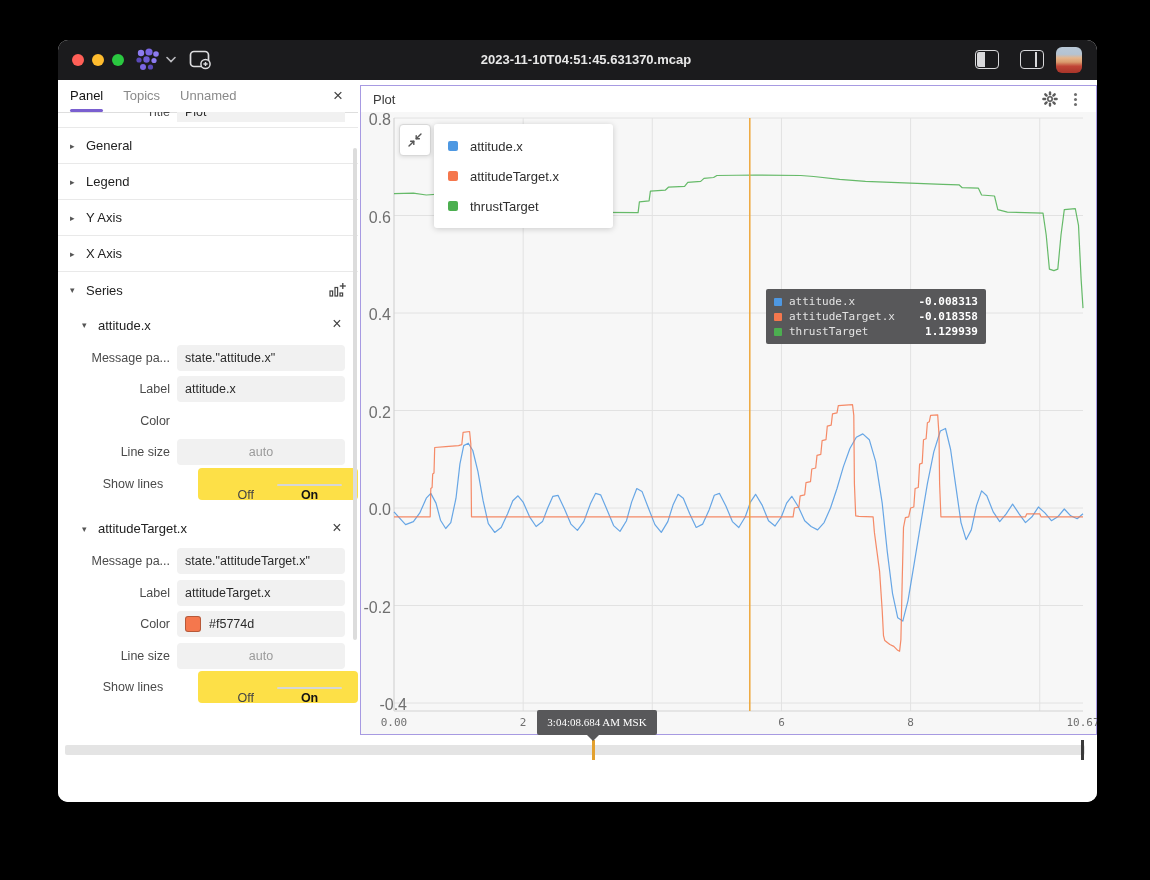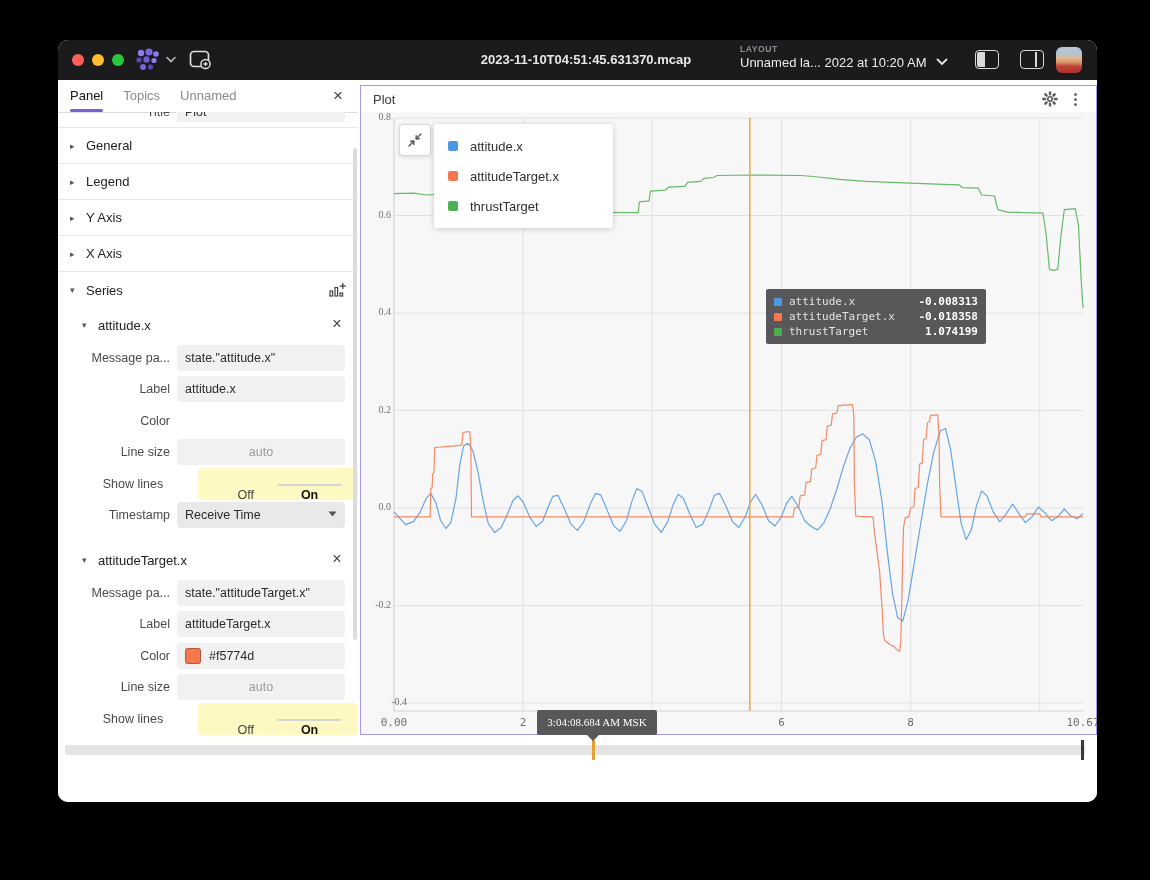--- a/index.html
+++ b/index.html
@@ -36,35 +36,35 @@
   .section-label{font-size:13px;color:#222;font-weight:500;margin-left:2px;}
   .addseries{position:absolute;right:12px;width:18px;height:16px;}
   .group-header{height:34px;display:flex;align-items:center;padding-left:24px;position:relative;}
   .group-name{font-size:13px;color:#222;margin-left:2px;}
   .group-close{position:absolute;right:10px;top:5px;width:22px;height:22px;text-align:center;line-height:22px;font-size:16px;color:#444;}
   .frow{height:31.5px;display:flex;align-items:center;}
   .flabel{width:112px;text-align:right;font-size:12.5px;color:#4a4a4a;margin-right:7px;white-space:nowrap;overflow:hidden;}
   .fctrl{width:168px;height:26px;background:#f1f1f1;border-radius:4px;box-sizing:border-box;display:flex;align-items:center;padding:0 8px;font-size:12.5px;color:#2a2a2a;}
   .fctrl.placeholder{justify-content:center;color:#9b9b9b;padding:10px;}
   .swatch{width:16px;height:16px;border-radius:3px;border:1px solid rgba(0,0,0,.25);box-sizing:border-box;margin-right:8px;flex:none;}
-  .toggle{width:168px;height:26px;background:#fef9c3;border-radius:4px;display:flex;padding:16px;box-sizing:border-box;margin-left:28px;}
+  .toggle{width:168px;height:26px;background:#fde047;border-radius:4px;display:flex;padding:16px;box-sizing:border-box;margin-left:28px;}
   .tg{flex:1;text-align:center;line-height:22px;font-size:12.5px;color:#444;border-radius:3px;}
   .tg.sel{background:#fff;border:1px solid #d6d6d6;color:#141414;font-weight:600;line-height:20px;}
   .fselect{width:168px;height:26px;background:#e9e9e9;border-radius:4px;box-sizing:border-box;display:flex;align-items:center;padding:0 8px;font-size:12.5px;color:#2a2a2a;position:relative;}
   .fselect .dd{position:absolute;right:8px;top:9px;}
   .sscroll{position:absolute;right:1px;top:36px;width:4px;height:492px;background:#dcdcdc;border-radius:2px;}
   
   .plot-panel{position:absolute;left:302px;top:45px;width:737px;height:650px;background:#fff;border:1.5px solid #a79ae2;box-sizing:border-box;}
   .pheader{position:absolute;left:0;top:0;right:0;height:26px;background:#fff;}
   .ptitle{position:absolute;left:12px;top:6px;font-size:13px;color:#3a3a3a;}
   .pgear{position:absolute;right:38px;top:5px;width:16px;height:16px;}
   .pkebab{position:absolute;right:14px;top:5px;width:14px;height:16px;display:flex;flex-direction:column;align-items:center;justify-content:center;gap:2px;}
   .pkebab i{width:3px;height:3px;border-radius:50%;background:#6e6e6e;}
   .chart{position:absolute;left:0;top:26px;right:0;bottom:0;background:#f7f7f7;overflow:visible;}
-  .ylab{position:absolute;width:28px;text-align:right;font-family:Liberation Serif, serif;font-size:10px;color:#6f6f6f;}
+  .ylab{position:absolute;width:28px;text-align:right;font-family:Liberation Sans, sans-serif;font-size:16px;color:#6f6f6f;}
   .xlab{position:absolute;width:44px;text-align:center;font-family:"DejaVu Sans Mono",monospace;font-size:11px;color:#6f6f6f;}
   .legend{position:absolute;left:73px;top:12px;width:179px;background:#fff;border-radius:3px;box-shadow:0 1px 6px rgba(0,0,0,.18);padding:7px 0;z-index:5;}
   .lrow{height:30px;display:flex;align-items:center;padding-left:14px;}
   .lsq{width:10px;height:10px;border-radius:2px;margin-right:12px;flex:none;}
   .llabel{font-size:13px;color:#2f2f2f;}
   .collapse-btn{position:absolute;left:38px;top:12px;width:32px;height:32px;background:#fff;border:1px solid #d8d8d8;border-radius:4px;box-shadow:0 1px 4px rgba(0,0,0,.12);box-sizing:border-box;display:flex;align-items:center;justify-content:center;z-index:5;}
   .dtooltip{position:absolute;left:405px;top:177px;width:220px;background:#58585a;border-radius:2px;padding:5px 8px;box-sizing:border-box;z-index:6;}
   .trow{height:15px;display:flex;align-items:center;font-family:"DejaVu Sans Mono",monospace;font-size:11px;}
   .tsq{width:8px;height:8px;border-radius:1px;margin-right:7px;flex:none;}
   .tname{color:#e3e3e3;flex:1;}
@@ -108,29 +108,20 @@
       </div>
       <div class="addpanel">
         <svg width="24" height="20" viewBox="0 0 24 20">
           <rect x="2.5" y="1.5" width="18" height="15" rx="3.5" fill="none" stroke="#dddddf" stroke-width="1.7"></rect>
           <circle cx="17.5" cy="14" r="4.6" fill="#1b1b1d" stroke="#dddddf" stroke-width="1.5"></circle>
           <line x1="17.5" y1="11.9" x2="17.5" y2="16.1" stroke="#dddddf" stroke-width="1.4"></line>
           <line x1="15.4" y1="14" x2="19.6" y2="14" stroke="#dddddf" stroke-width="1.4"></line>
         </svg>
       </div>
       <div class="wtitle">2023-11-10T04:51:45.631370.mcap</div>
-      <div class="layoutblk">
-        <div class="layout-cap">LAYOUT</div>
-        <div class="layout-name">Unnamed la... 2022 at 10:20 AM</div>
-        <div class="layout-chev">
-          <svg width="12" height="8" viewBox="0 0 12 8">
-              <polyline points="1.5,1.5 6,6 10.5,1.5" fill="none" stroke="#e8e8e8" stroke-width="1.8" stroke-linecap="round"></polyline>
-            </svg>
-        </div>
-      </div>
       <div class="sbicon" style="left:917px;">
           <span class="fill"></span>
         </div>
       <div class="sbicon" style="left:962px;">
           <span class="bar"></span>
         </div>
       <div class="avatar"></div>
     </div>
 
     <div class="sidebar">
@@ -198,31 +189,20 @@
           </div>
           <div class="frow">
             <div class="flabel">Line size</div>
             <div class="fctrl placeholder">auto</div>
           </div>
           <div class="frow">
             <div class="flabel">Show lines</div>
             <div class="toggle">
               <div class="tg">Off</div>
               <div class="tg sel">On</div>
-            </div>
-          </div>
-          <div class="frow">
-            <div class="flabel">Timestamp</div>
-            <div class="fselect">
-              <span>Receive Time</span>
-              <span class="dd">
-                <svg width="9" height="6" viewBox="0 0 9 6">
-                    <polygon points="0.5,0.5 8.5,0.5 4.5,5.5" fill="#555"></polygon>
-                  </svg>
-              </span>
             </div>
           </div>
         </div>
 
         <div style="margin-top:12px;">
           <div class="group-header">
             <span class="caret">▾</span>
             <span class="group-name">attitudeTarget.x</span>
             <span class="group-close">×</span>
           </div>
@@ -354,21 +334,21 @@
             <span class="tval">-0.008313</span>
           </div>
           <div class="trow">
             <span class="tsq" style="background-color: rgb(245, 119, 77);"></span>
             <span class="tname">attitudeTarget.x</span>
             <span class="tval">-0.018358</span>
           </div>
           <div class="trow">
             <span class="tsq" style="background-color: rgb(76, 175, 80);"></span>
             <span class="tname">thrustTarget</span>
-            <span class="tval">1.074199</span>
+            <span class="tval">1.129939</span>
           </div>
         </div>
 
         <div class="ttime">
           <span>3:04:08.684 AM MSK</span>
           <span class="arrow"></span>
         </div>
       </div>
     </div>
 

